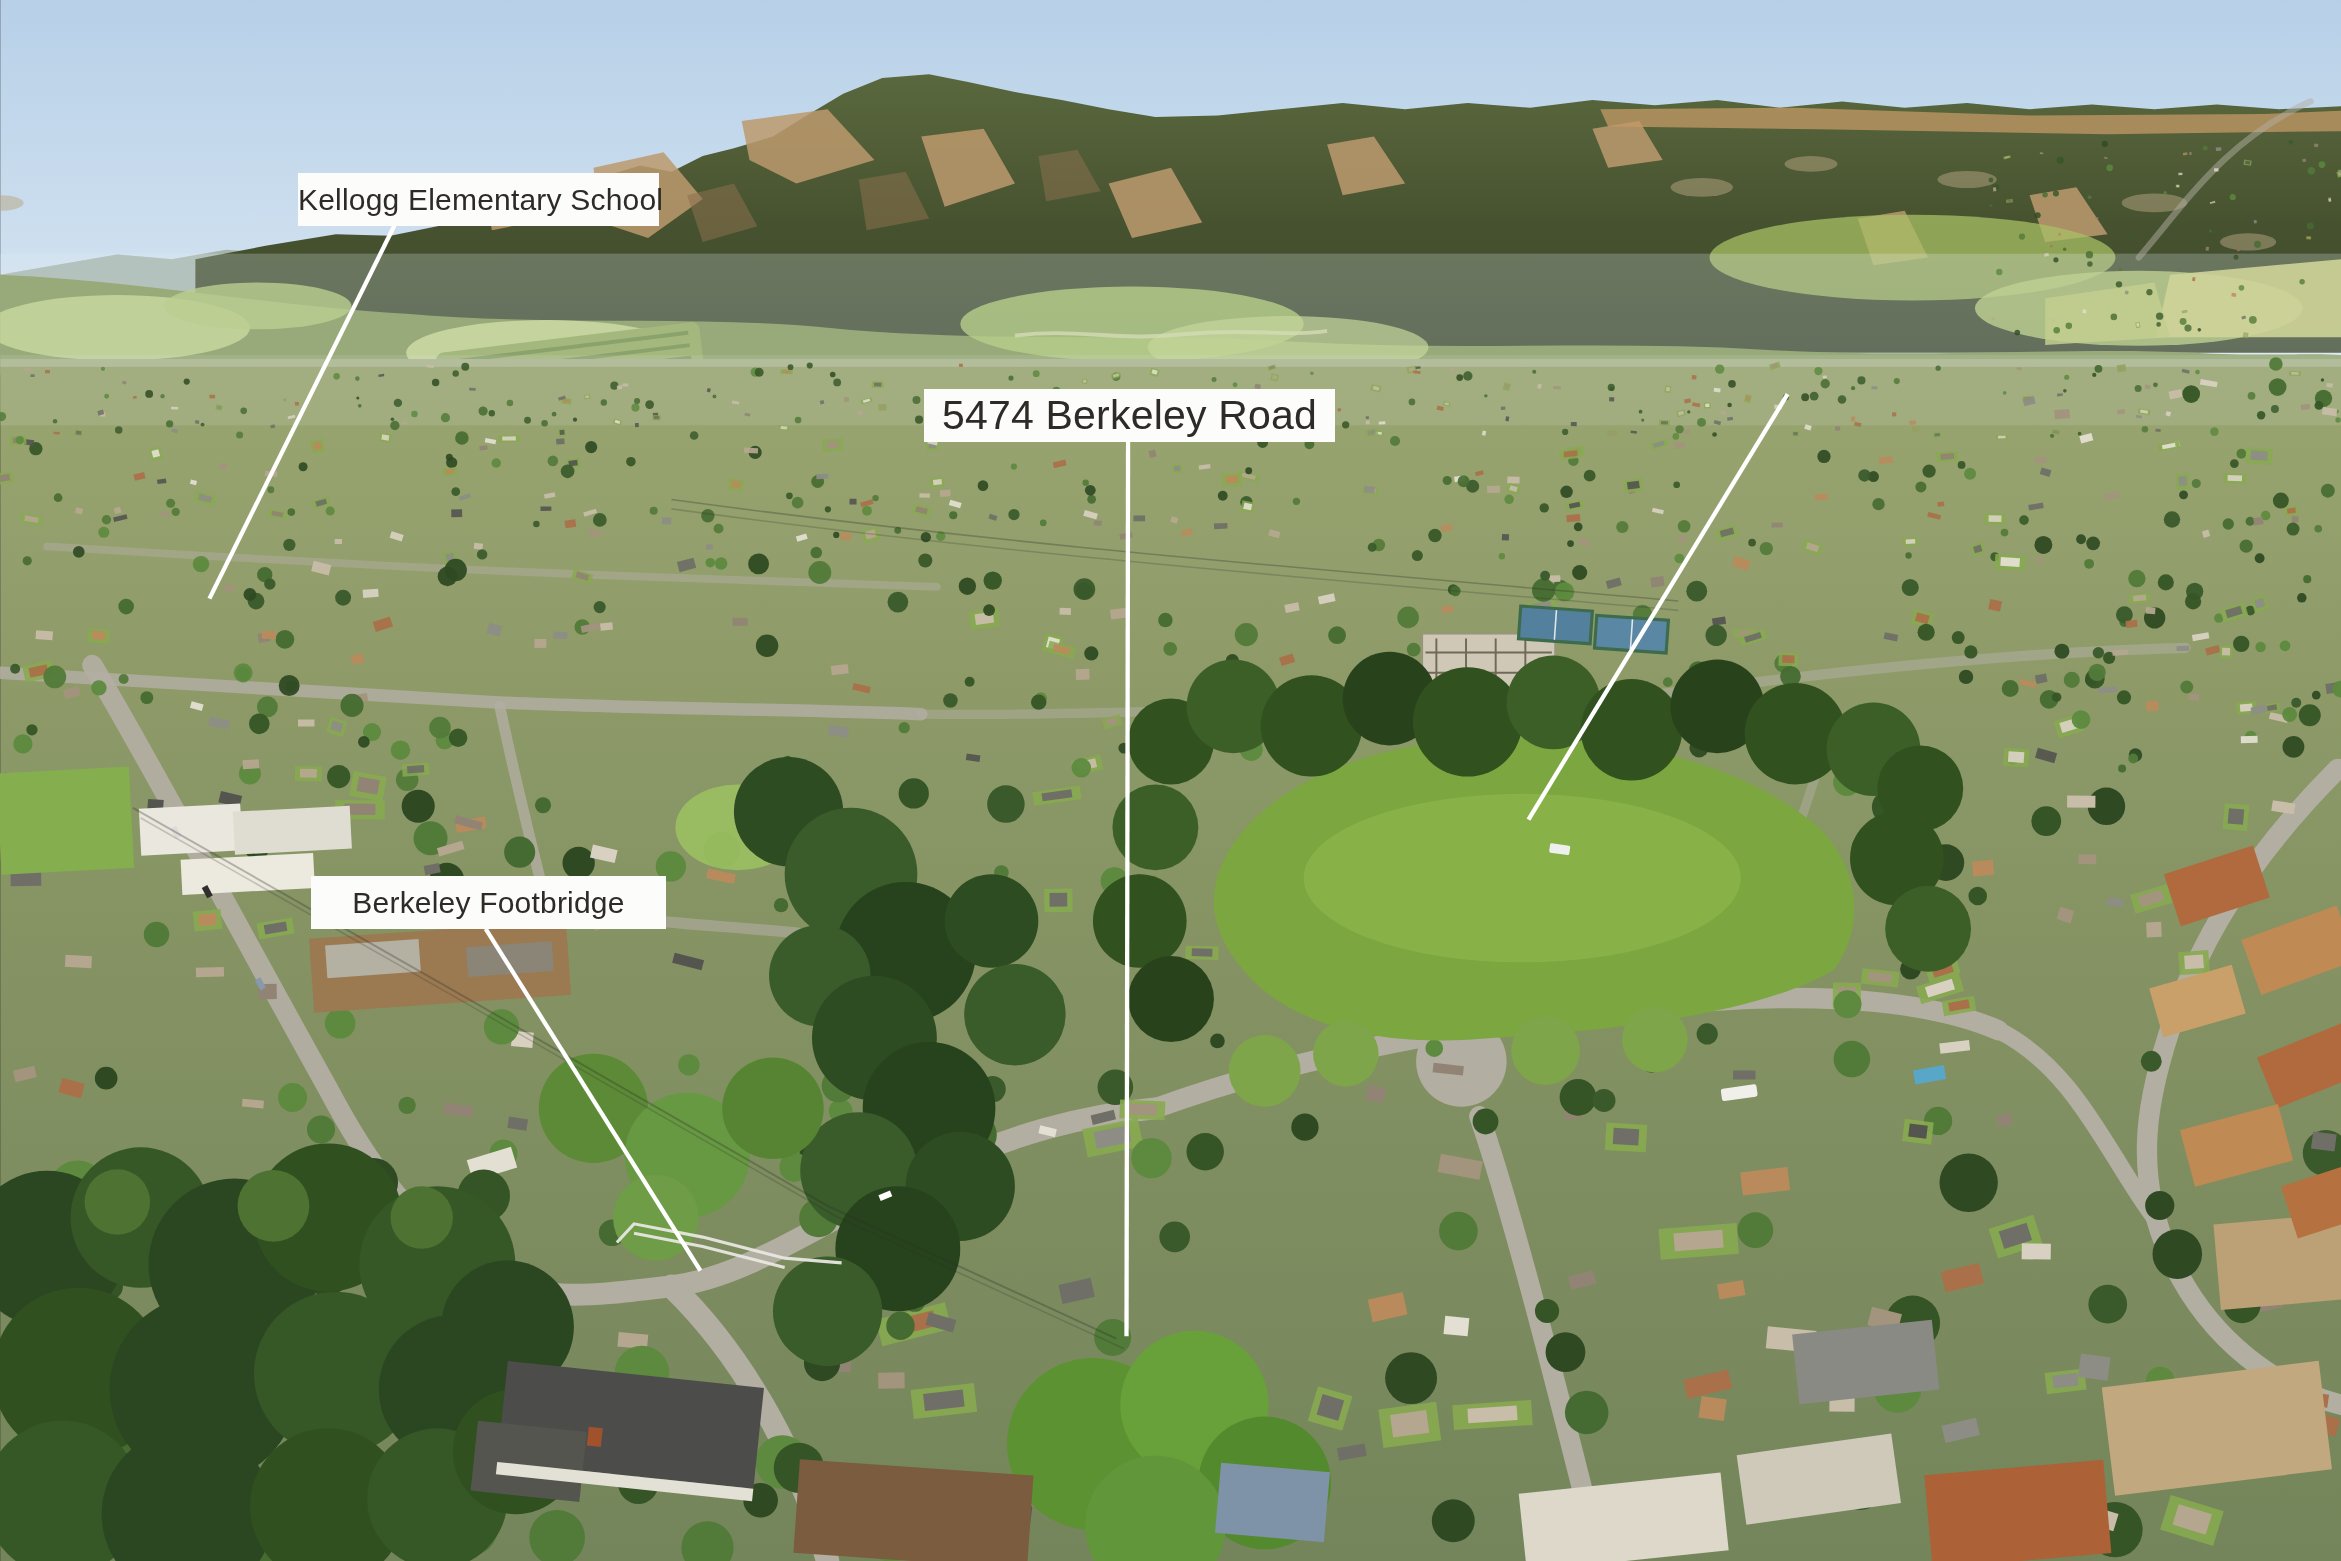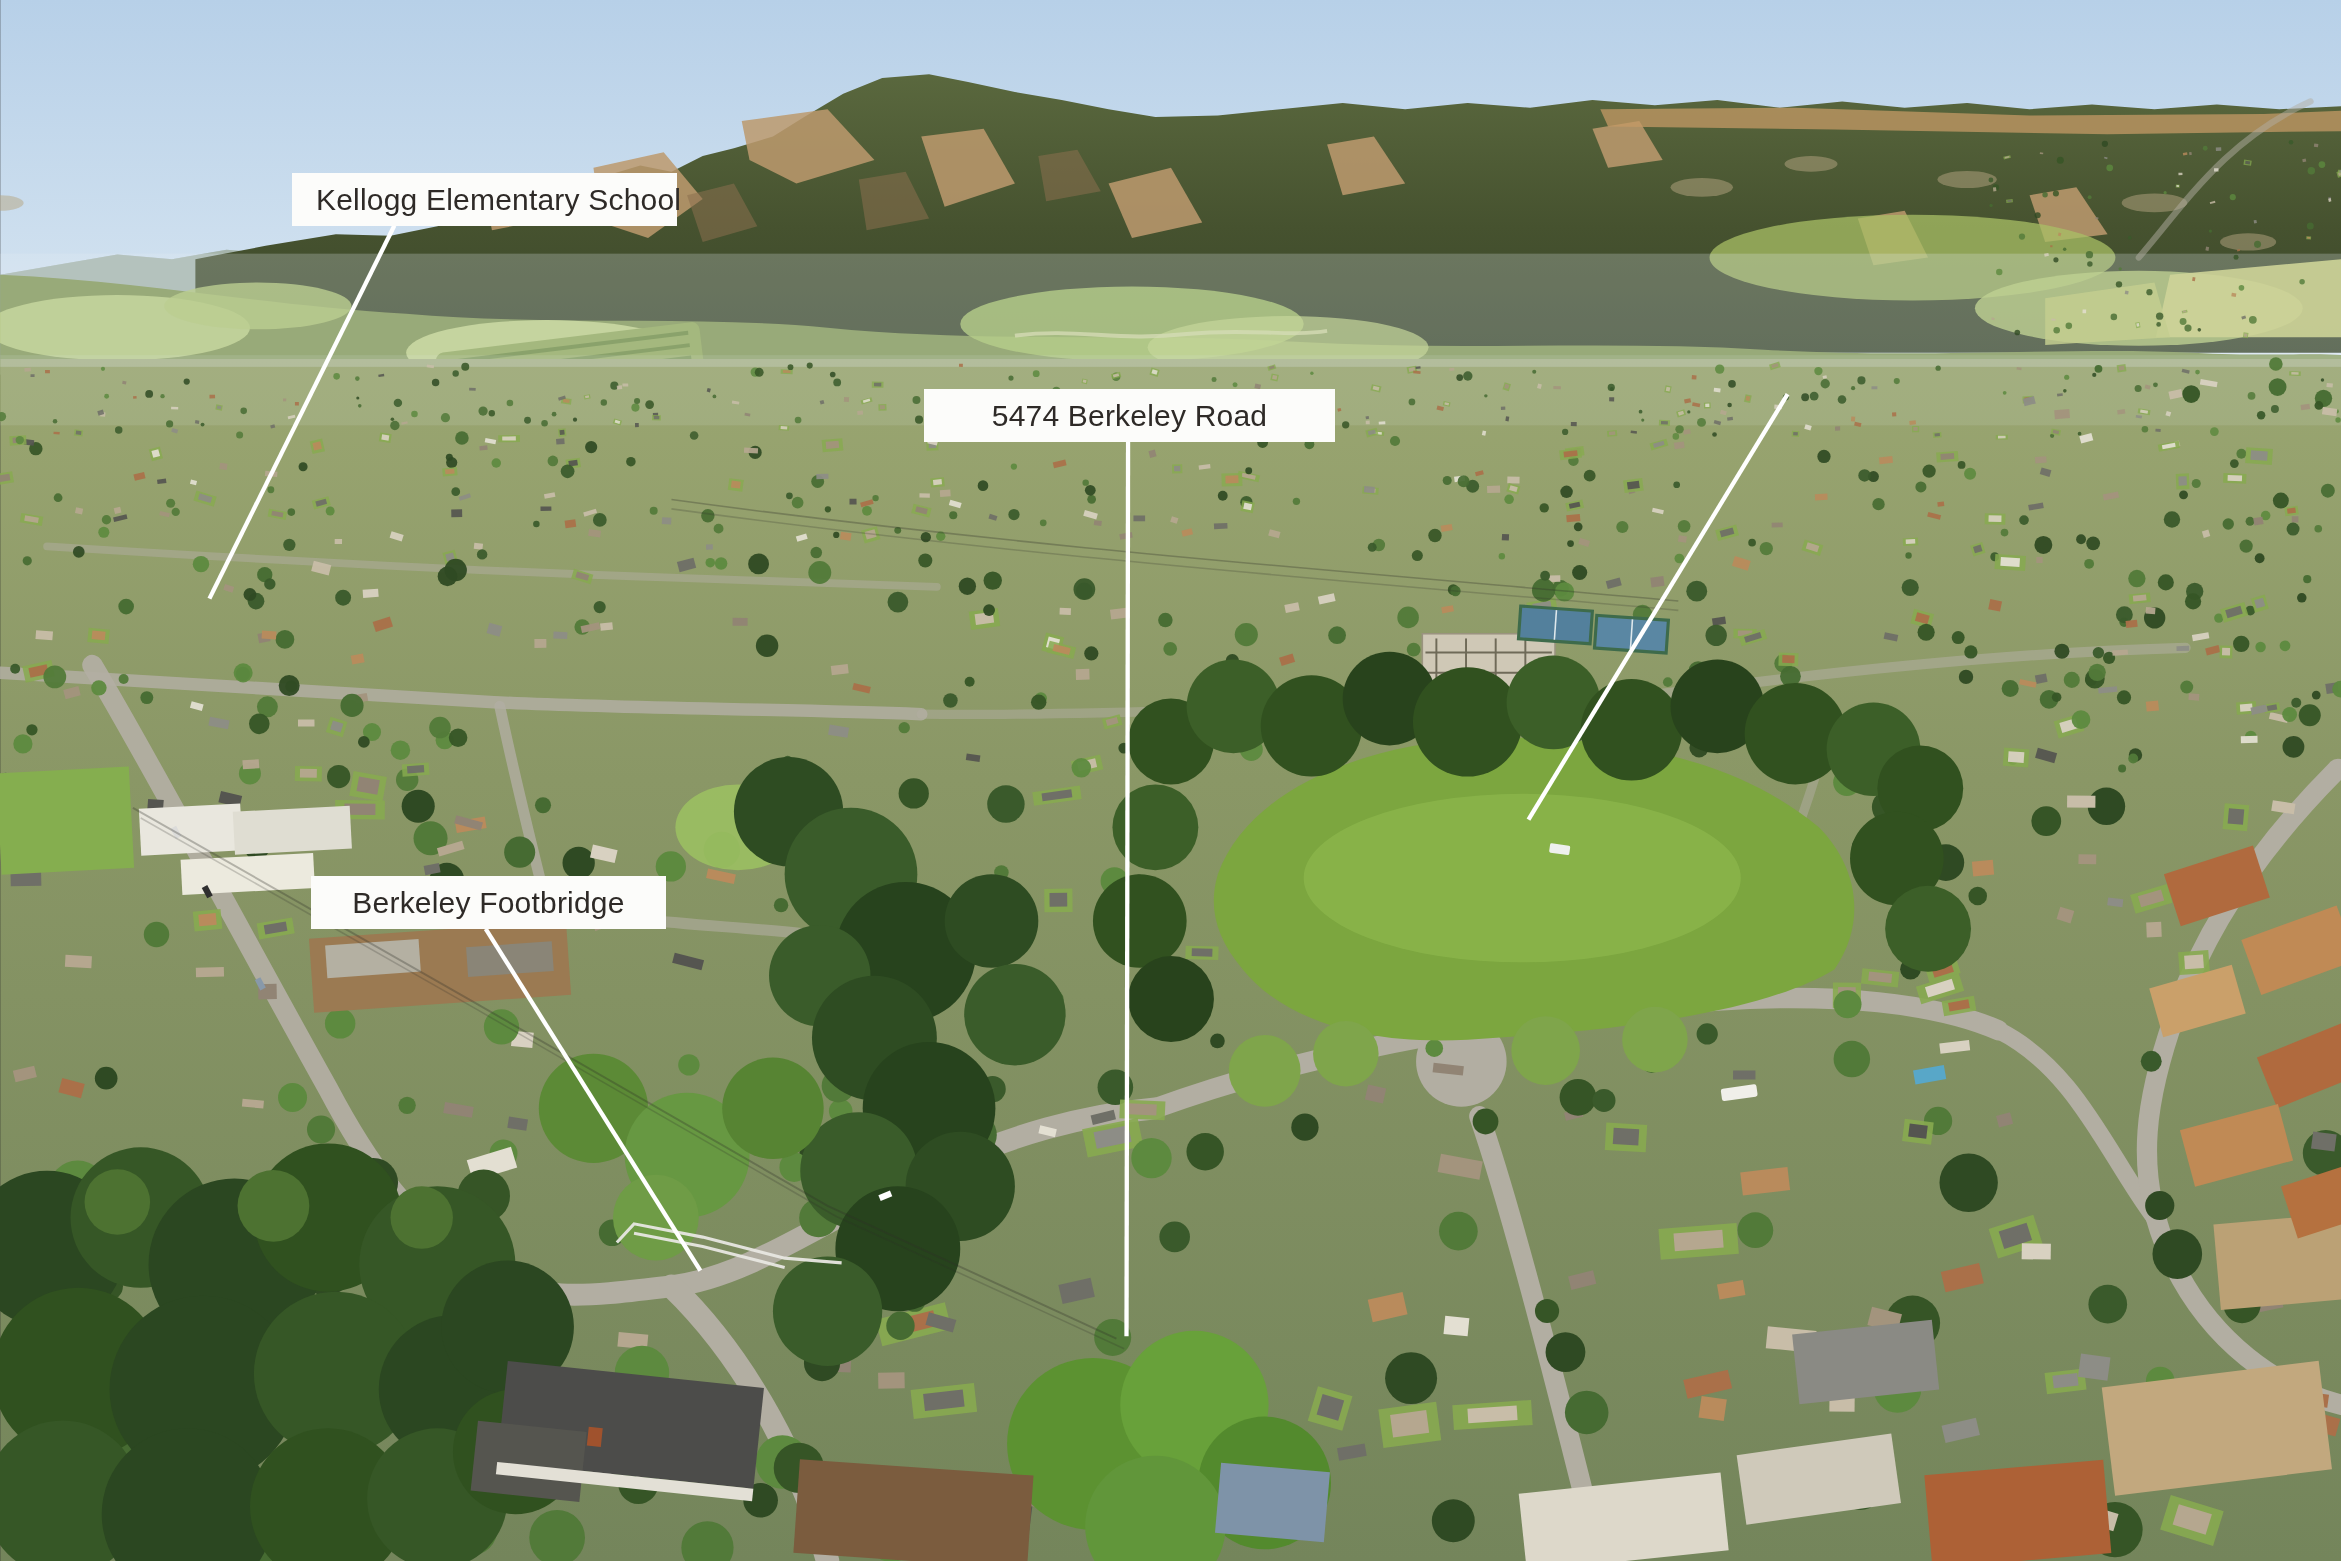--- a/index.html
+++ b/index.html
@@ -3,22 +3,22 @@
 <meta charset="utf-8">
 <style>
   html,body{margin:0;padding:0;background:#222;}
   #scene{position:relative;width:2342px;height:1561px;overflow:hidden;
          font-family:"Liberation Sans", sans-serif;}
   #photo{position:absolute;left:0;top:0;}
   #overlay{position:absolute;left:0;top:0;pointer-events:none;}
   .map-label{position:absolute;height:53px;line-height:53px;text-align:center;
              background:#fcfcfa;color:#2e2a27;font-size:30px;white-space:nowrap;
              letter-spacing:0.2px;}
-  .lbl-kellogg{left:292px;top:173px;width:361px;padding-left:24px;}
-  .lbl-road{left:924px;top:389px;width:411px;font-size:30px;}
+  .lbl-kellogg{left:298px;top:173px;width:361px;}
+  .lbl-road{left:924px;top:389px;width:411px;font-size:41px;}
   .lbl-openspace{left:1577px;top:342px;width:479px;}
   .lbl-footbridge{left:311px;top:876px;width:355px;}
 </style>
 </head>
 <body>
 
 <div id="scene">
 
 <svg id="photo" width="2342" height="1561" viewBox="0 0 3000 2000">
   <defs>

